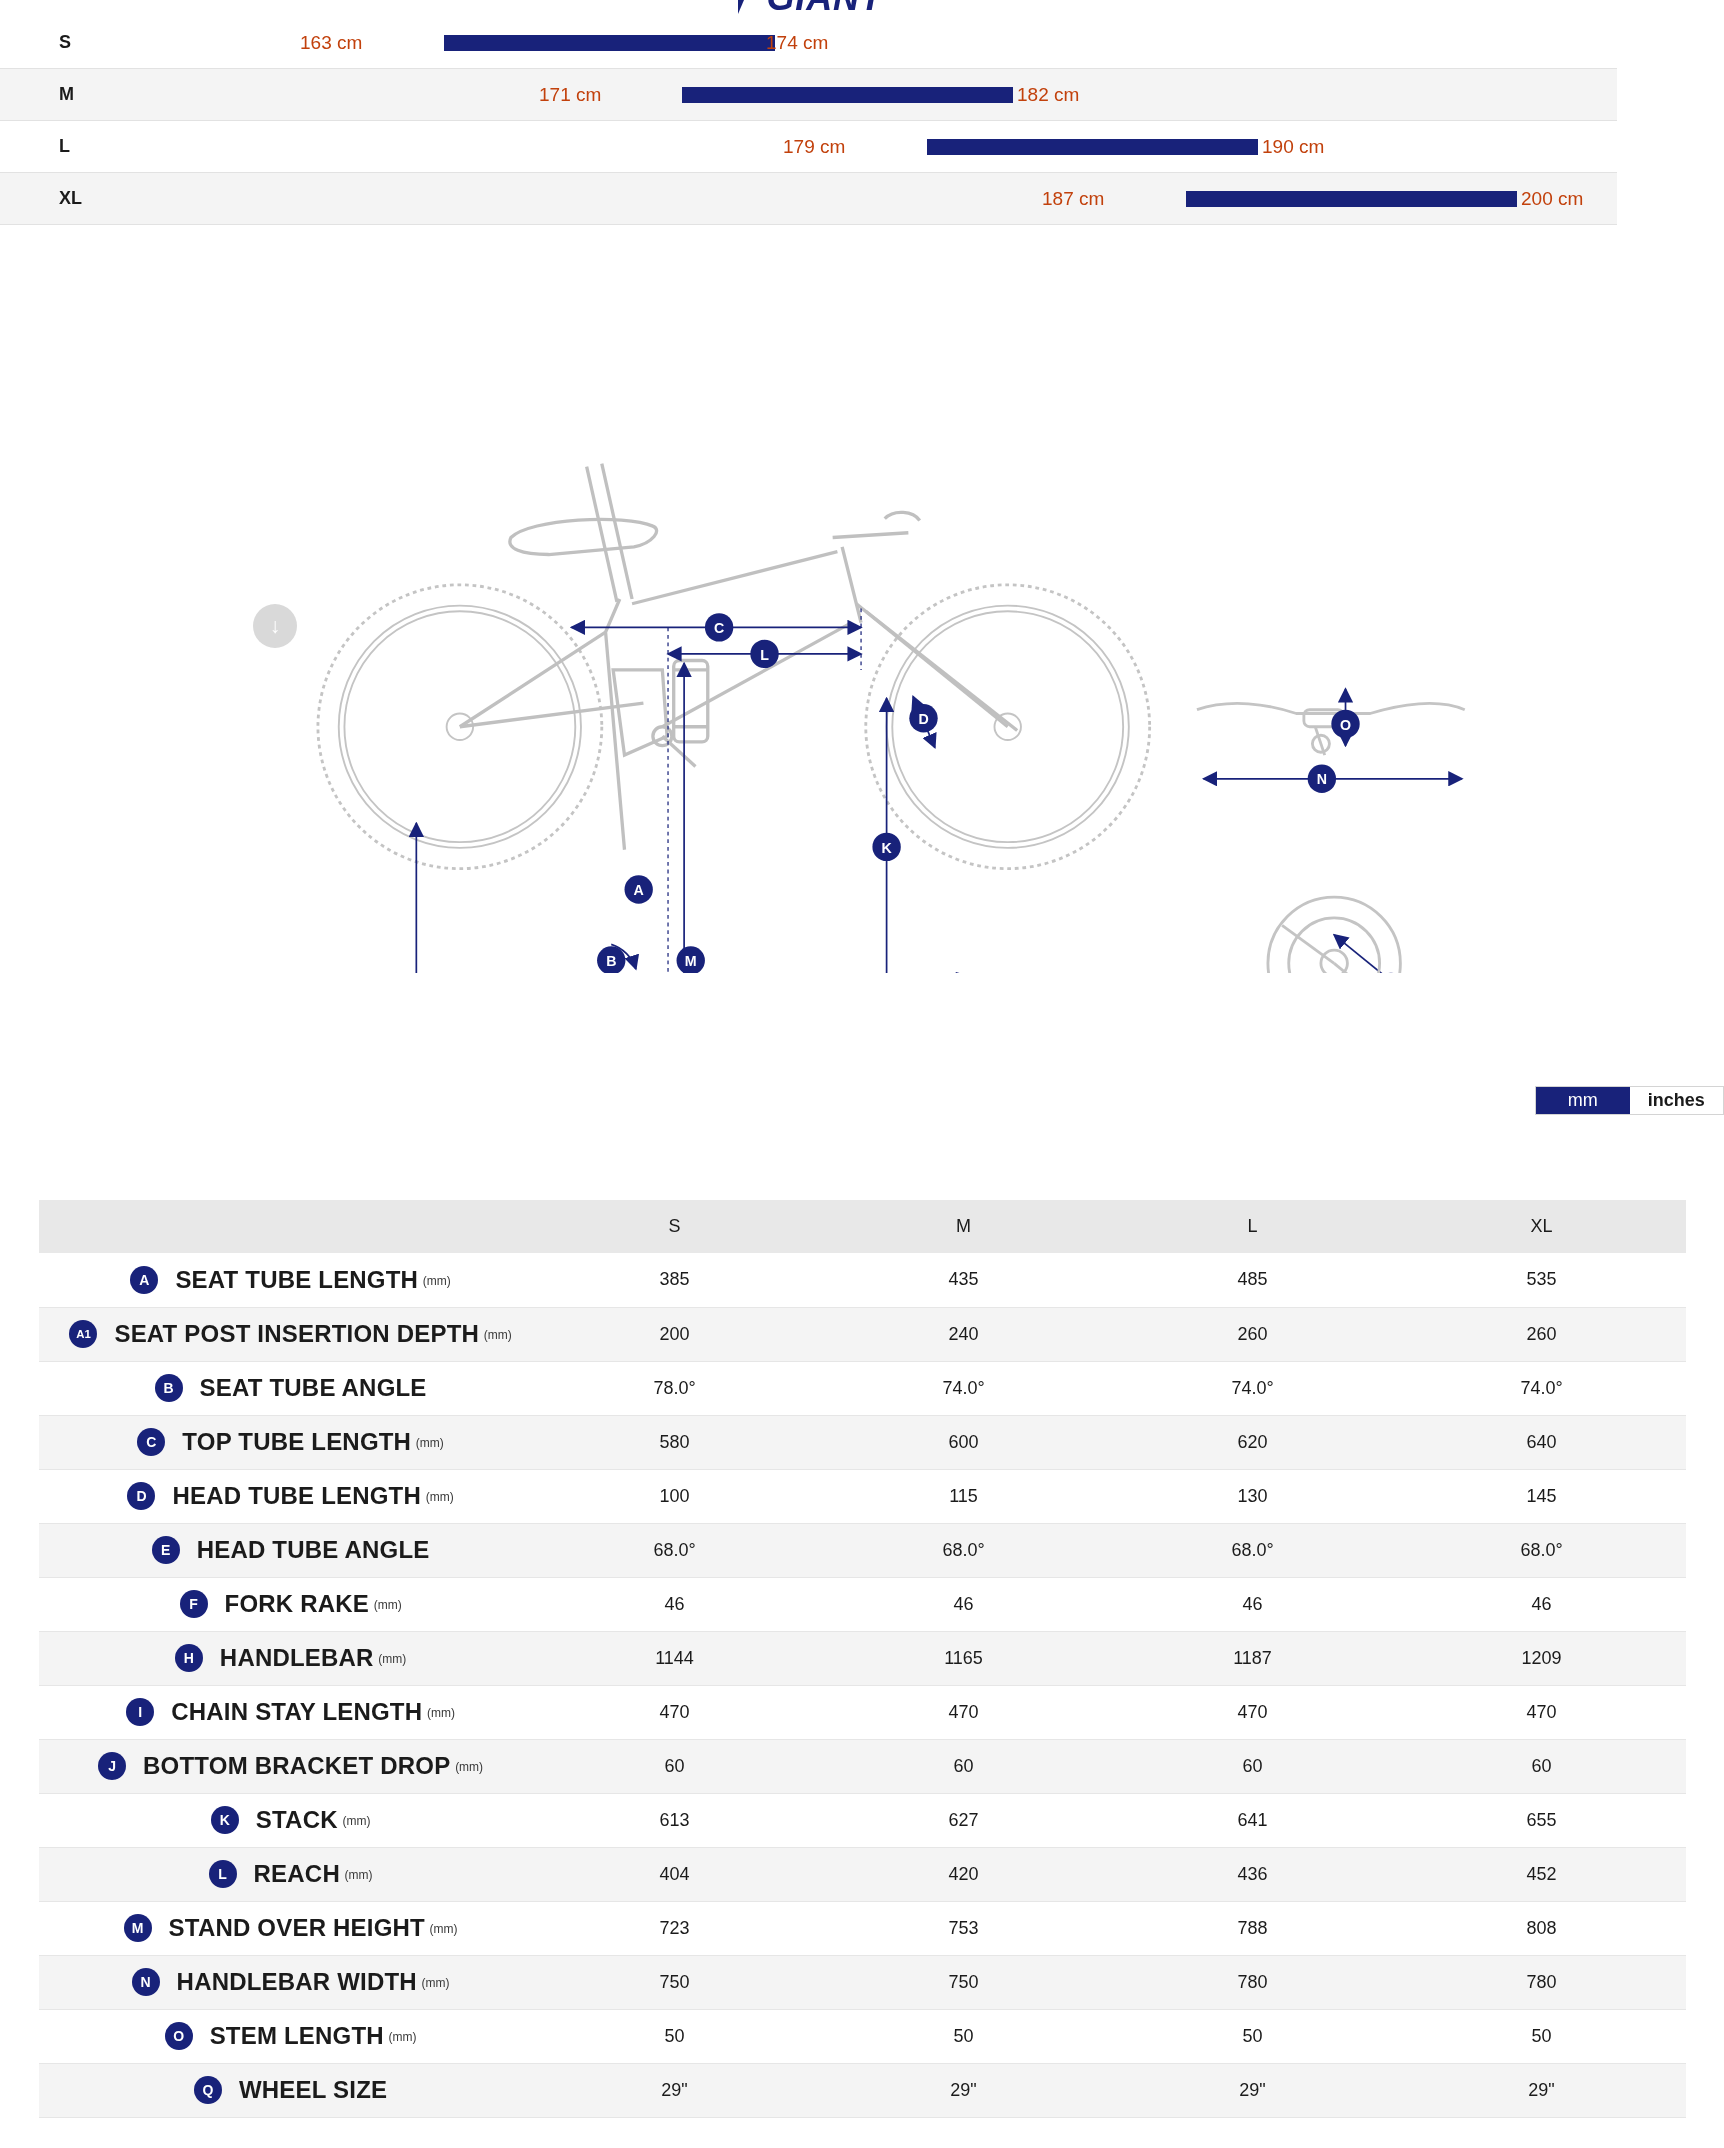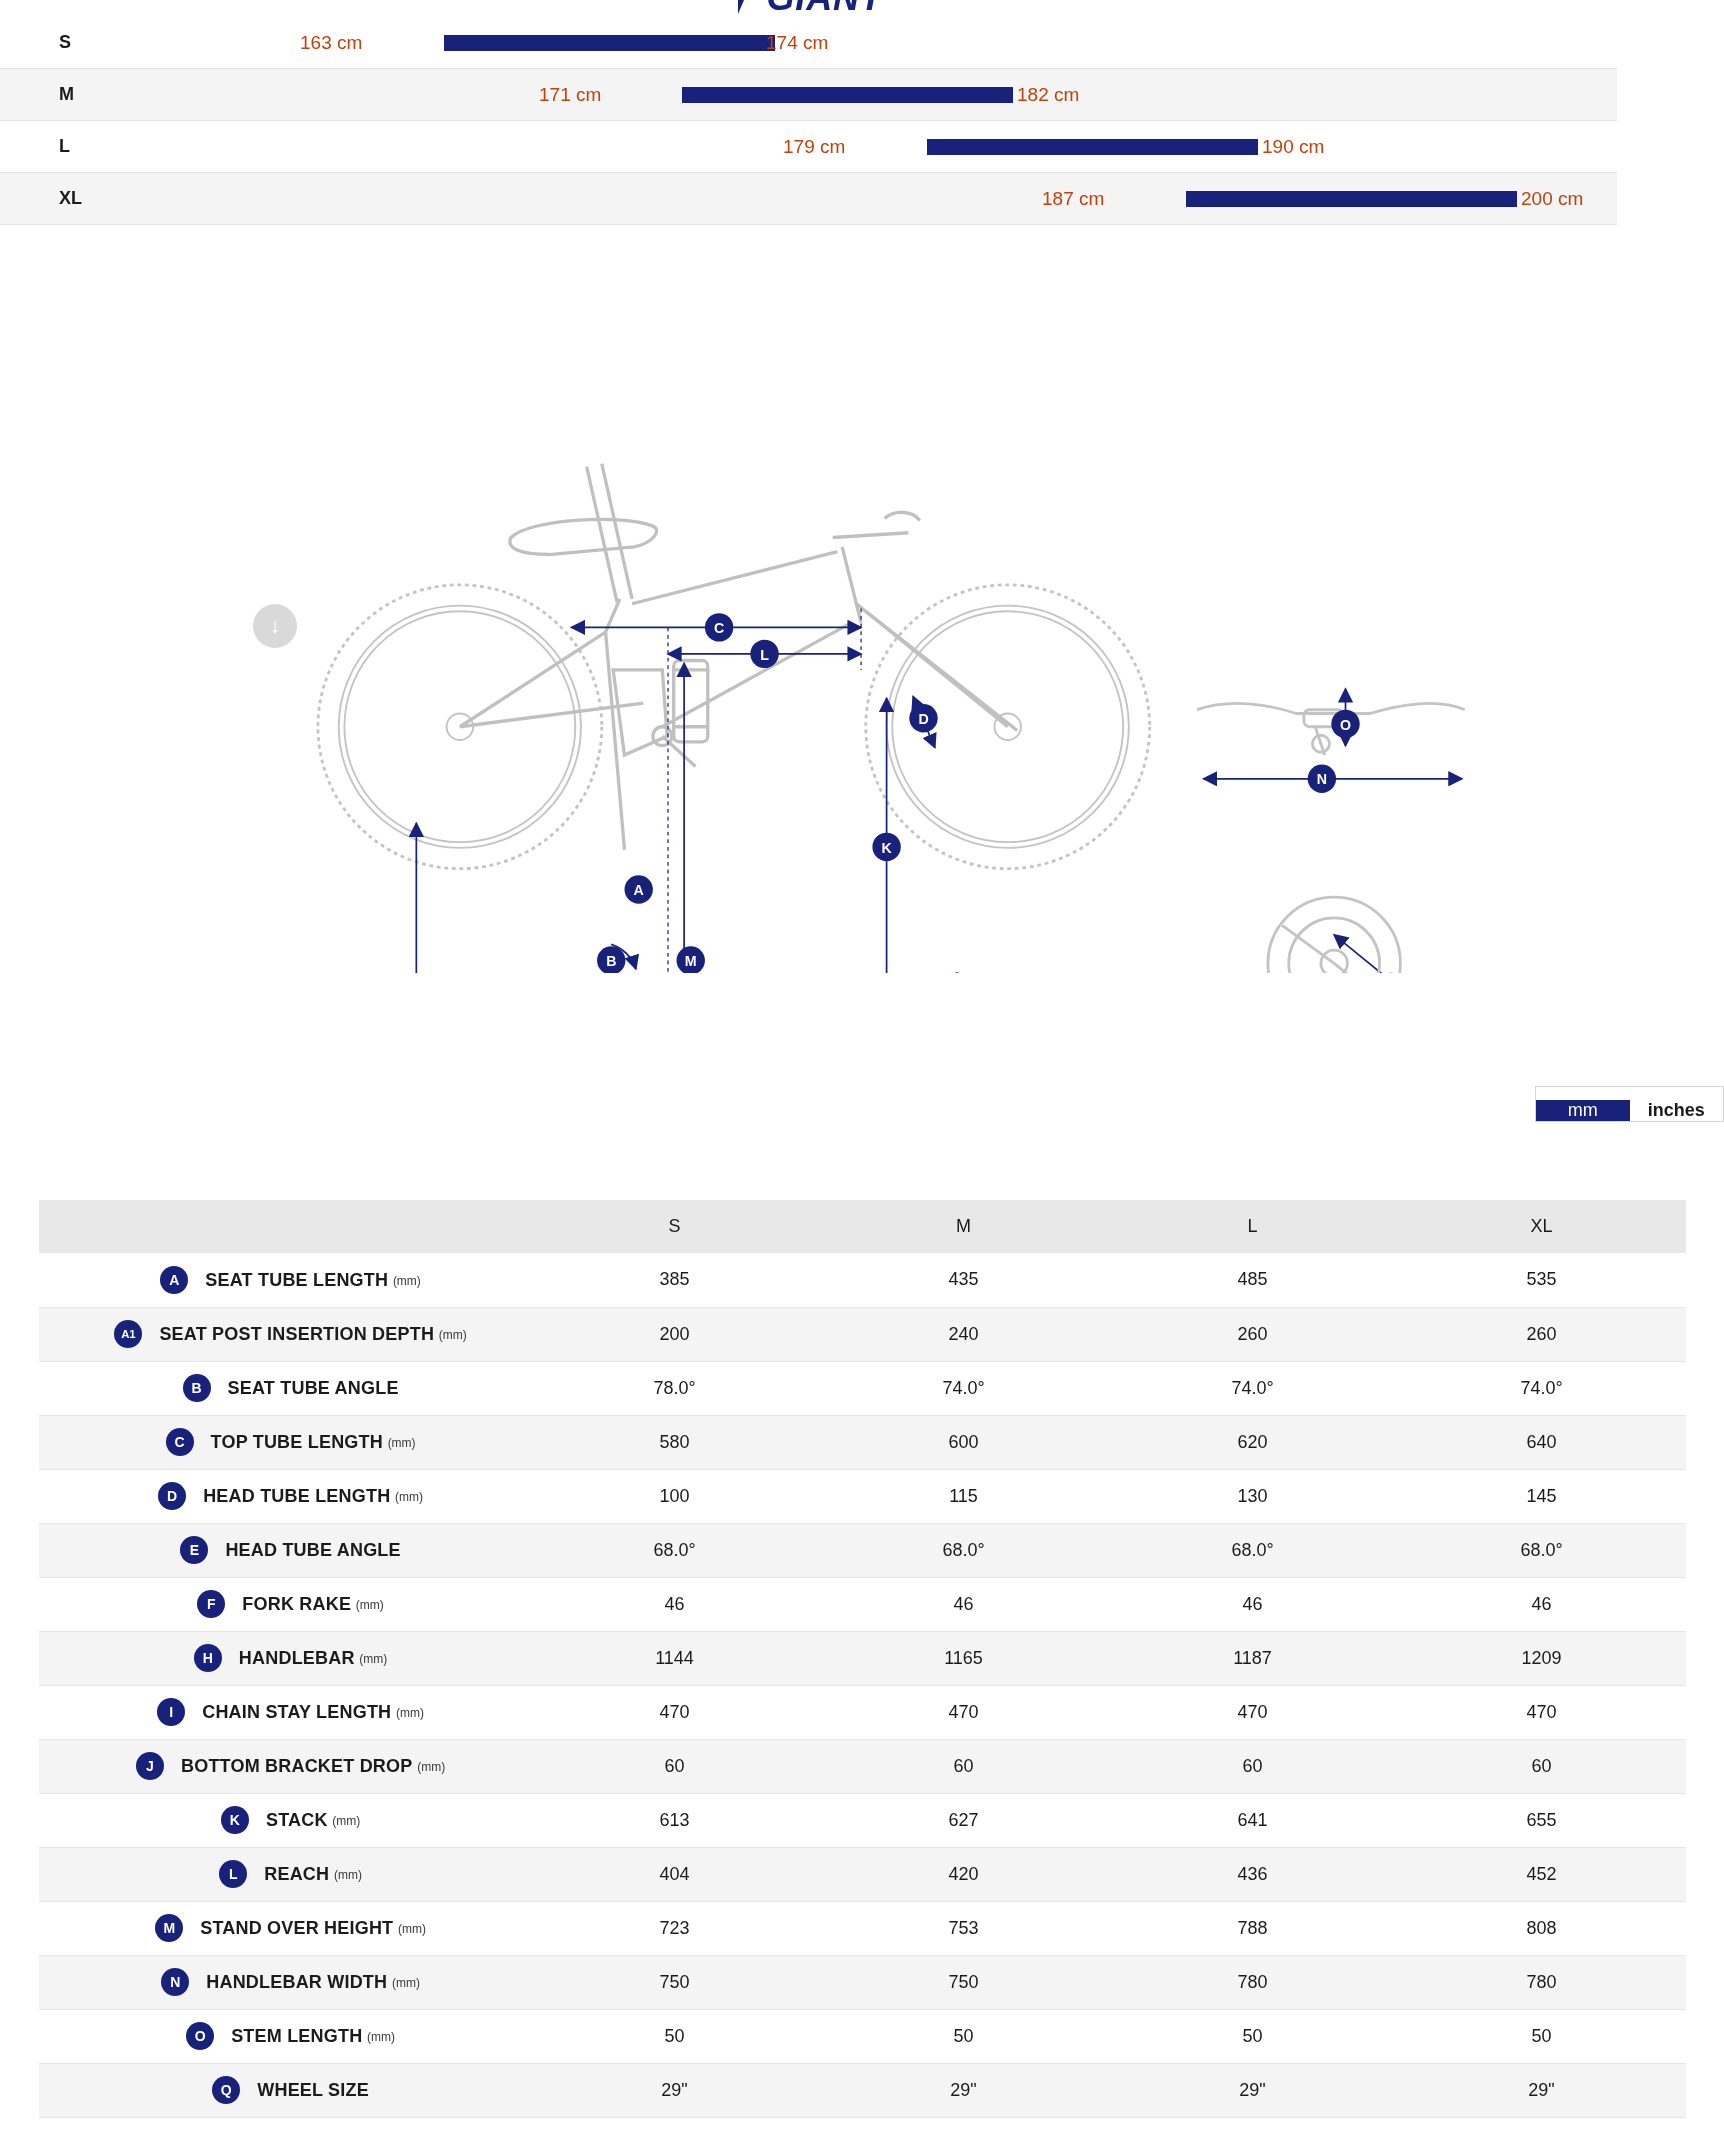--- a/index.html
+++ b/index.html
@@ -110,22 +110,21 @@
   .diagram-svg { position: absolute; left: 0; top: 0; }
 
   
   .unit-toggle {
     position: absolute;
     right: 0px;
     top: 1086px;
     display: flex;
     border: 0.9px solid #d4d4d4;
     width: 189px;
-    height: 36px;
-    align-items: flex-end;
+    height: 29px;
   }
   .unit-btn {
     flex: 1;
     display: flex;
     align-items: center;
     justify-content: center;
     font-size: 18px;
     cursor: pointer;
     font-weight: bold;
   }
@@ -184,21 +183,21 @@
     color: #ffffff;
     font-size: 14px;
     font-weight: bold;
     line-height: 28px;
     text-align: center;
     margin-right: 17px;
     vertical-align: middle;
   }
   .badge.small { font-size: 11.4px; }
   .row-name {
-    font-size: 18px;
+    font-size: 24px;
     font-weight: bold;
     letter-spacing: 0.2px;
     color: #1b1b1b;
     vertical-align: middle;
   }
   .row-unit {
     font-size: 12px;
     font-weight: normal;
     color: #3a3a3a;
     margin-left: 4.7px;

